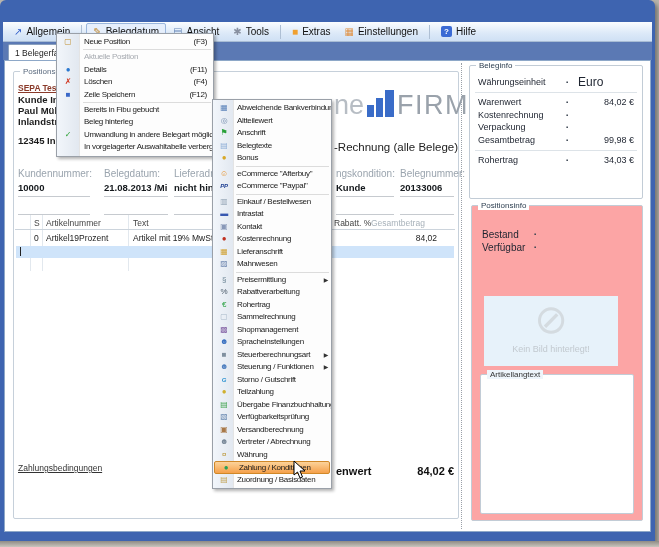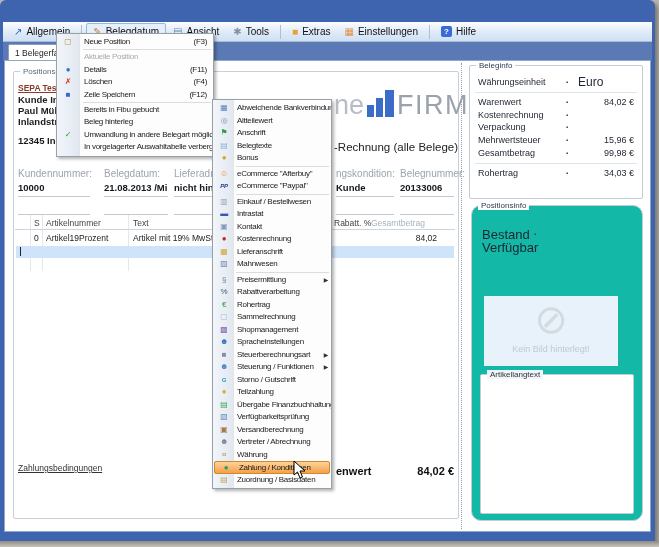--- a/index.html
+++ b/index.html
@@ -77,26 +77,26 @@
   .fs-beleginfo{position:absolute;left:464px;top:4px;width:172px;height:132px;border:1px solid #c2ccd6;
                 border-radius:2px;background:#fff}
   .bi-rows{position:absolute;left:0;top:10px;right:0}
   .bi-row{position:relative;height:12.8px;line-height:12.8px}
   .bi-label{position:absolute;left:8px;font-size:9px;color:#1e2430;white-space:nowrap}
   .bi-eq{position:absolute;left:96px;font-size:6px;color:#3a4450}
   .bi-vl{position:absolute;left:108px;font-size:12px;color:#1e2430}
   .bi-vr{position:absolute;right:8px;font-size:9px;color:#1e2430}
   .bi-sep{height:1px;background:#dde3e8;margin:3px 5px}
   .fs-posinfo{position:absolute;left:466px;top:144px;width:170px;height:314px;border:1px solid #c2ccd6;
-              border-radius:10px;background:#14b8a6}
+              border-radius:2px;background:#fca5a5}
   .fs-posinfo>.fs-label{background:#fff}
   .pi-rows{position:absolute;left:0;top:22px;right:0}
   .pi-row{position:relative;height:13px;line-height:13px}
   .pi-row.gap{margin-top:10px}
-  .pi-label{position:absolute;left:10px;font-size:13px;color:#1e2430;white-space:nowrap}
+  .pi-label{position:absolute;left:10px;font-size:10px;color:#1e2430;white-space:nowrap}
   .pi-row .bi-eq{left:62px}
   .noimage{position:absolute;left:12px;top:90px;width:134px;height:70px;background:#e7f2fa;text-align:center}
   .noimg-glyph{display:block;font-size:40px;line-height:46px;color:#d4dbe0}
   .noimg-text{display:block;font-size:9px;color:#c2c9cf;margin-top:2px;white-space:nowrap}
   .fs-langtext{position:absolute;left:8px;top:168px;width:152px;height:138px;border:1px solid #c2ccd6;
                border-radius:2px;background:#fff}
   .fs-langtext>.fs-label{background:#eef5fb;color:#333}
   
   .menu{position:absolute;background:#fdfdfd;border:1px solid #9aa0a8;box-shadow:2px 2px 3px rgba(0,0,0,.3);
         z-index:50;padding:2px 0;box-sizing:border-box}
@@ -281,26 +281,20 @@
             <span class="bi-vl"></span>
             <span class="bi-vr"></span>
           </div>
           <div class="bi-row">
             <span class="bi-label">Verpackung</span>
             <span class="bi-eq">▪</span>
             <span class="bi-vl"></span>
             <span class="bi-vr"></span>
           </div>
           <div class="bi-row">
-            <span class="bi-label">Mehrwertsteuer</span>
-            <span class="bi-eq">▪</span>
-            <span class="bi-vl"></span>
-            <span class="bi-vr">15,96 €</span>
-          </div>
-          <div class="bi-row">
             <span class="bi-label">Gesamtbetrag</span>
             <span class="bi-eq">▪</span>
             <span class="bi-vl"></span>
             <span class="bi-vr">99,98 €</span>
           </div>
           <div class="bi-sep"></div>
           <div class="bi-row">
             <span class="bi-label">Rohertrag</span>
             <span class="bi-eq">▪</span>
             <span class="bi-vl"></span>

